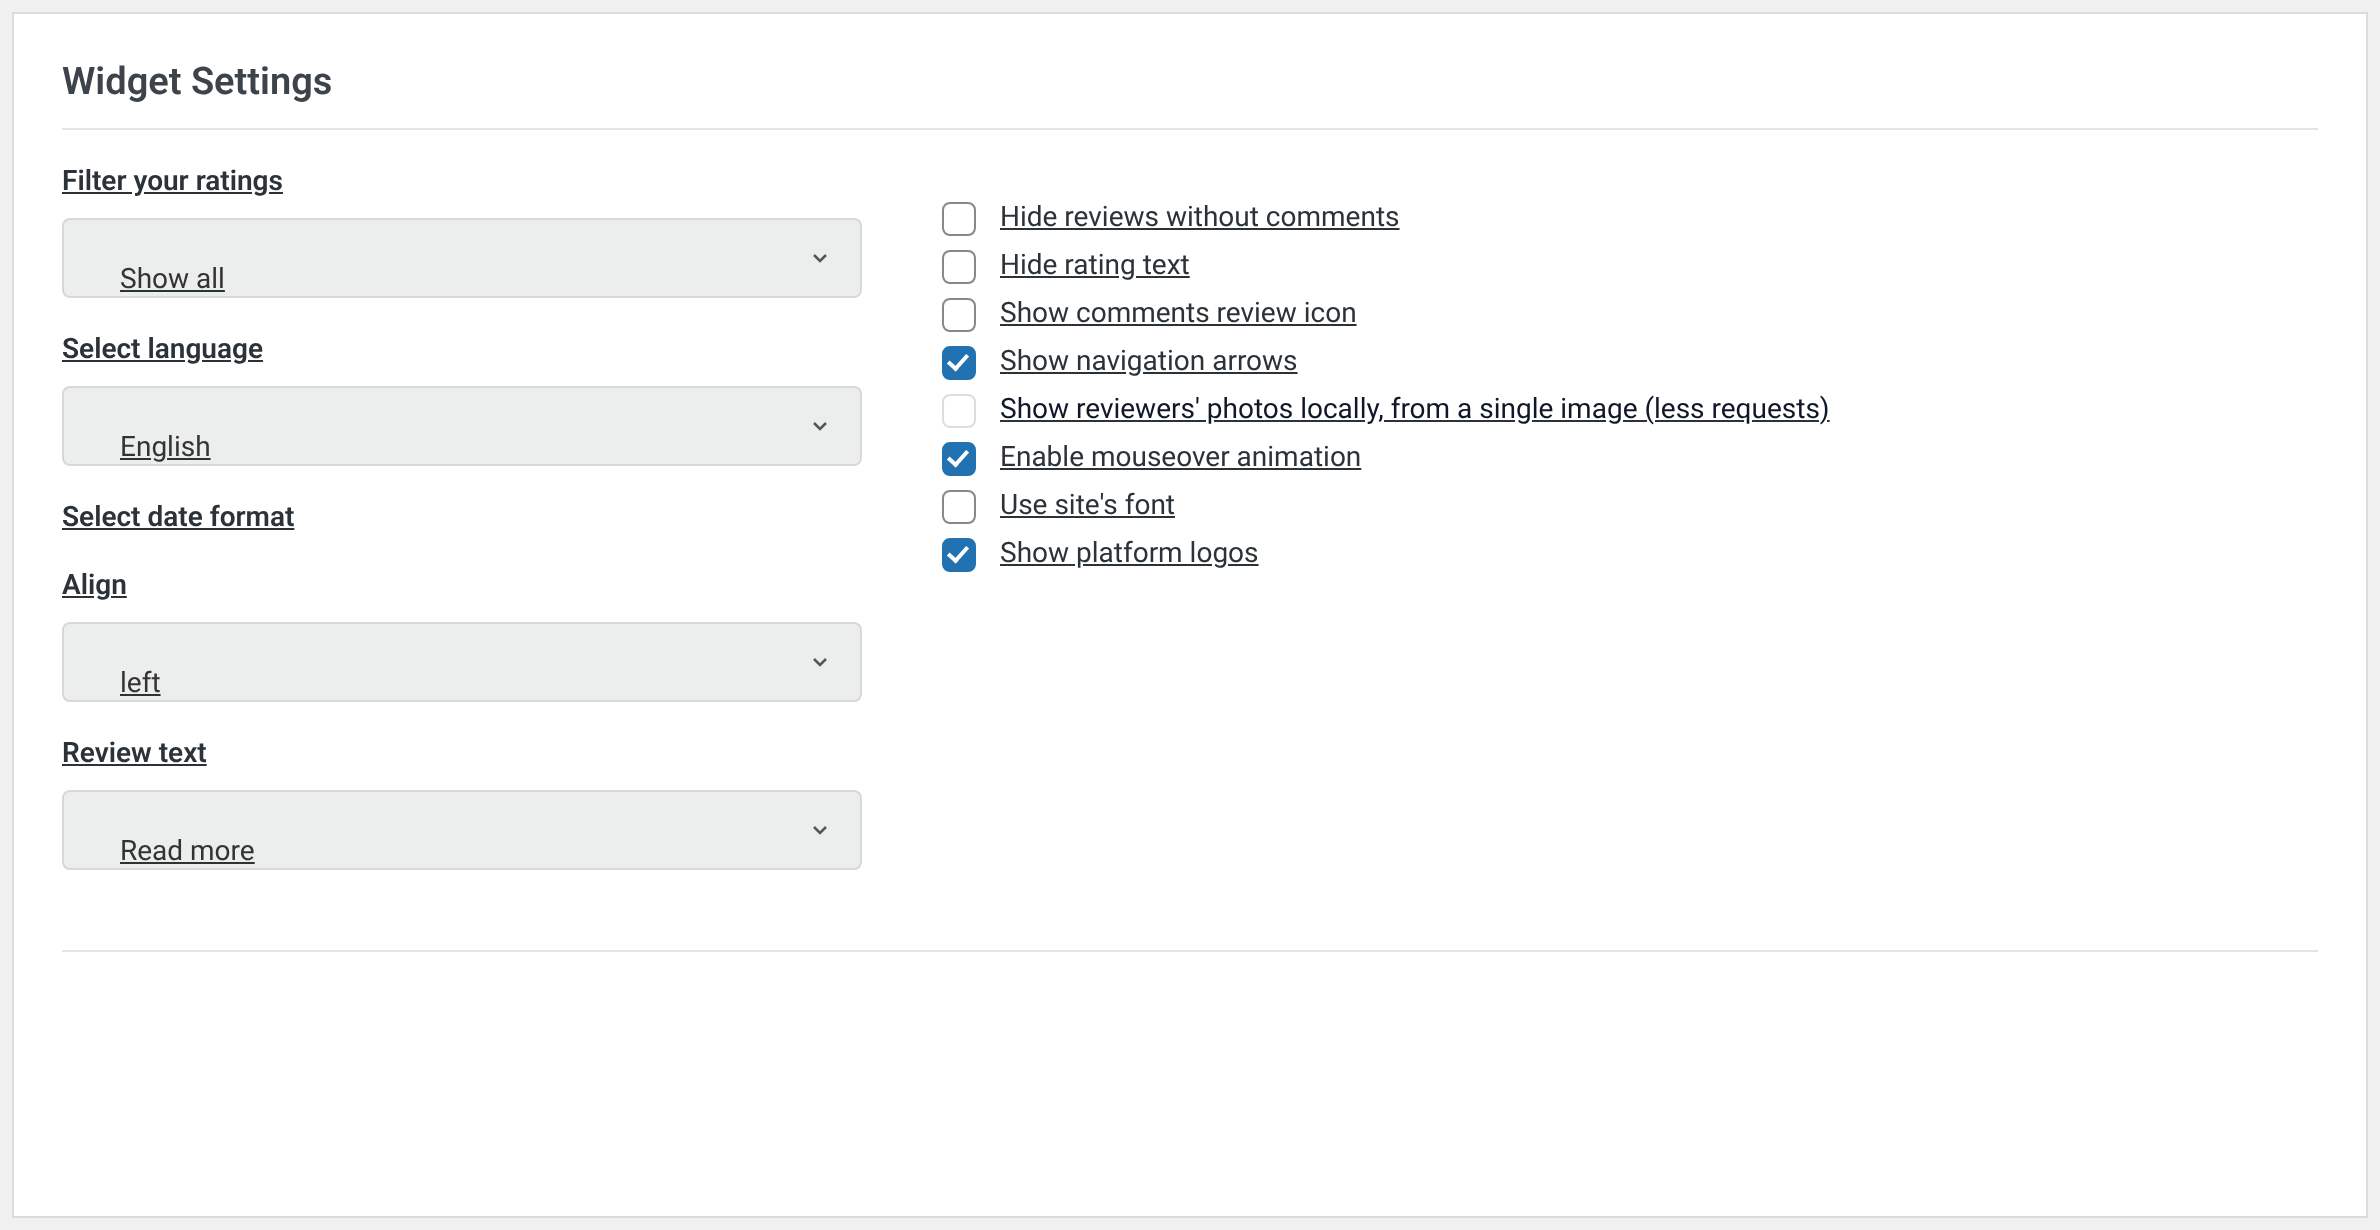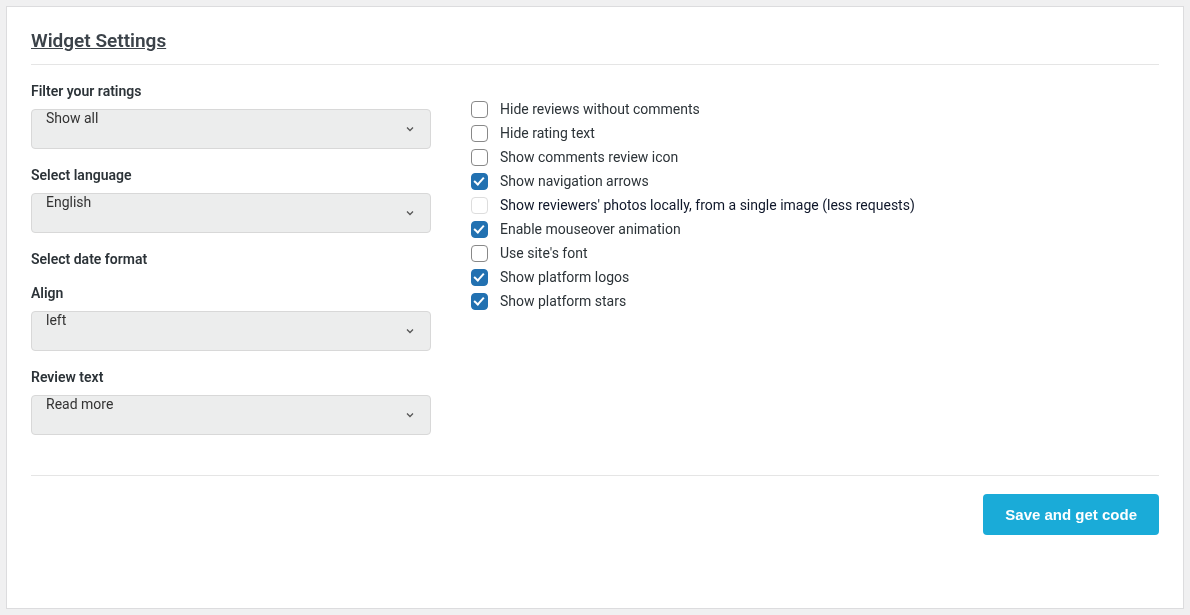--- a/index.html
+++ b/index.html
@@ -20,30 +20,30 @@
     box-sizing: border-box;
     width: 1178px;
     min-height: 603px;
     position: relative;
   }
   h2.title {
     font-size: 19px;
     font-weight: 600;
     margin: 6px 0 12px 0;
     color: #3c434a;
-    text-decoration: underline;
   }
   hr.sep {
     border: none;
     border-top: 1px solid #e5e5e5;
     margin: 0 0 18px 0;
   }
   .columns {
     display: flex;
     gap: 40px;
+    text-decoration: underline;
   }
   .col-left {
     width: 400px;
   }
   .col-right {
     flex: 1;
     padding-top: 18px;
   }
   .field {
     margin-bottom: 18px;
@@ -56,22 +56,22 @@
   }
   .select-box {
     position: relative;
     width: 400px;
     height: 40px;
     background: #eceded;
     border: 1px solid #d8d8d8;
     border-radius: 4px;
     box-sizing: border-box;
     display: flex;
-    align-items: flex-start;
-    padding: 0 14px;
+    align-items: flex-end;
+    padding: 0 28px;
     font-size: 14px;
     color: #333;
     cursor: pointer;
   }
   .select-box .chev {
     position: absolute;
     right: 14px;
     top: 50%;
     transform: translateY(-50%);
     pointer-events: none;
@@ -238,27 +238,20 @@
       <div class="check-row">
         <span class="checkbox"></span>
         <span class="lbl">Use site's font</span>
       </div>
 
       <div class="check-row">
         <span class="checkbox checked"></span>
         <span class="lbl">Show platform logos</span>
       </div>
 
-      <div class="check-row">
-        <span class="checkbox checked"></span>
-        <span class="lbl">Show platform stars</span>
-      </div>
 
     </div>
   </div>
 
   <hr class="bottom-sep">
 
-  <div class="footer">
-    <button class="btn-primary">Save and get code</button>
-  </div>
 
 </div>
 
 </body></html>

